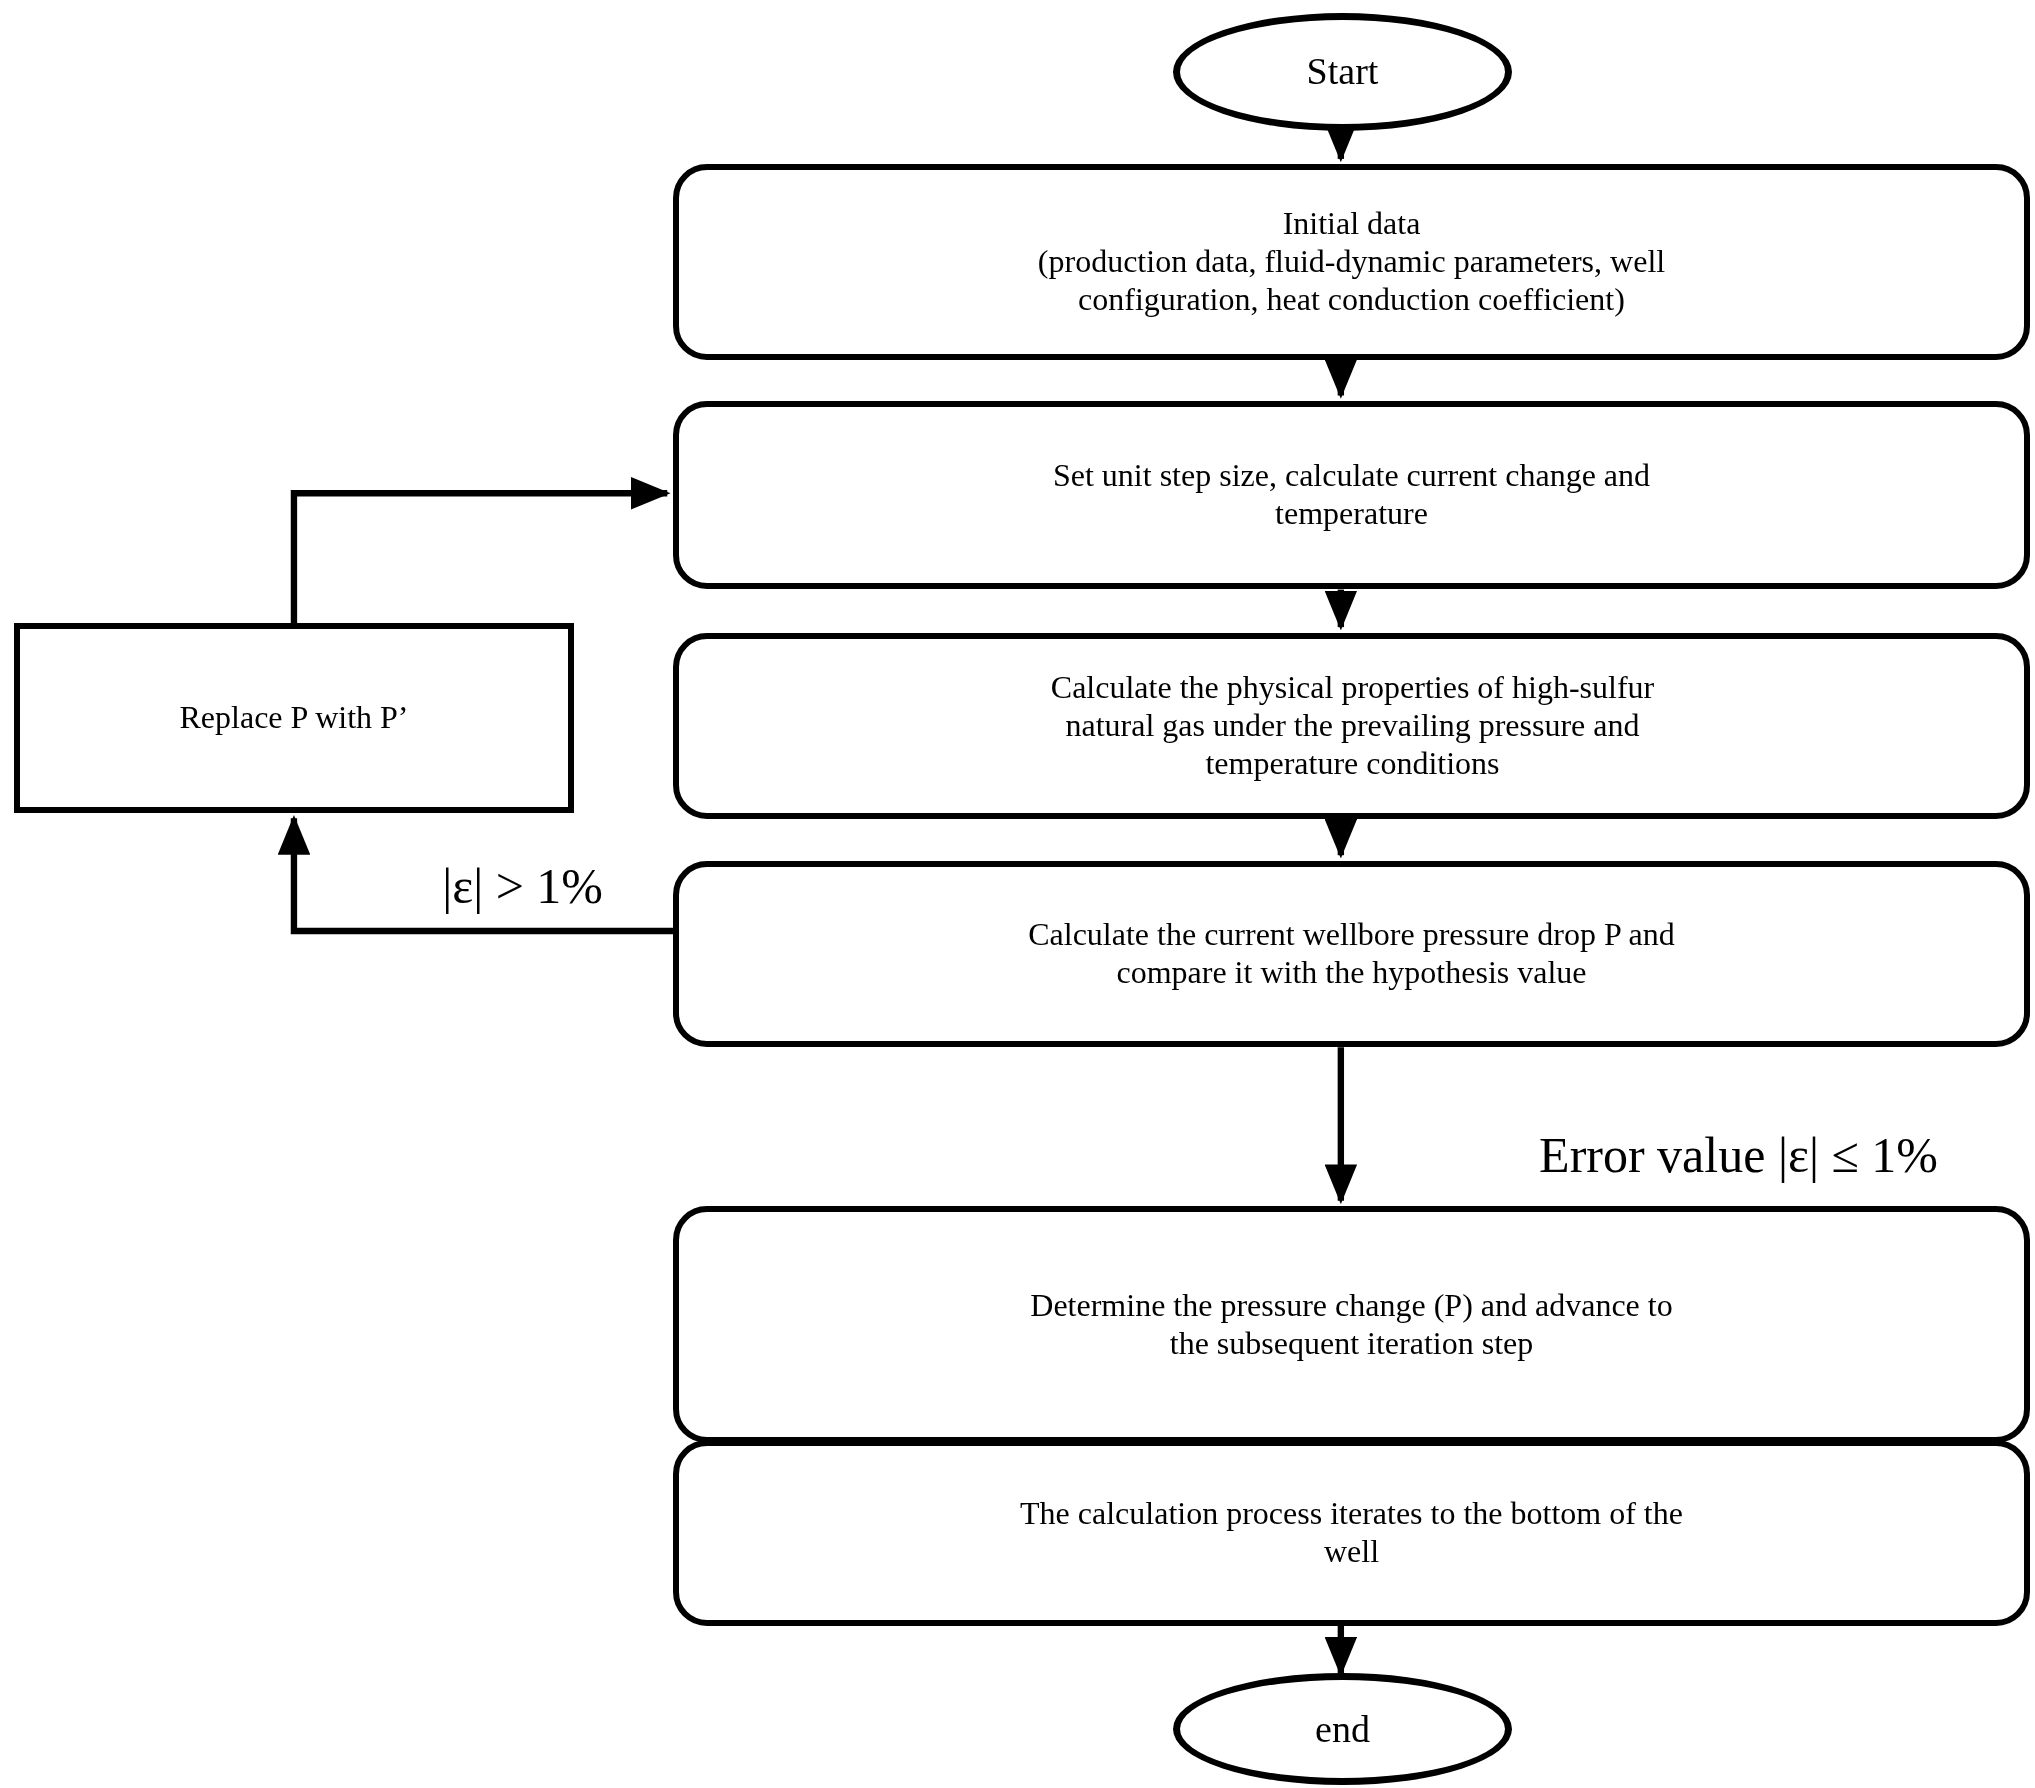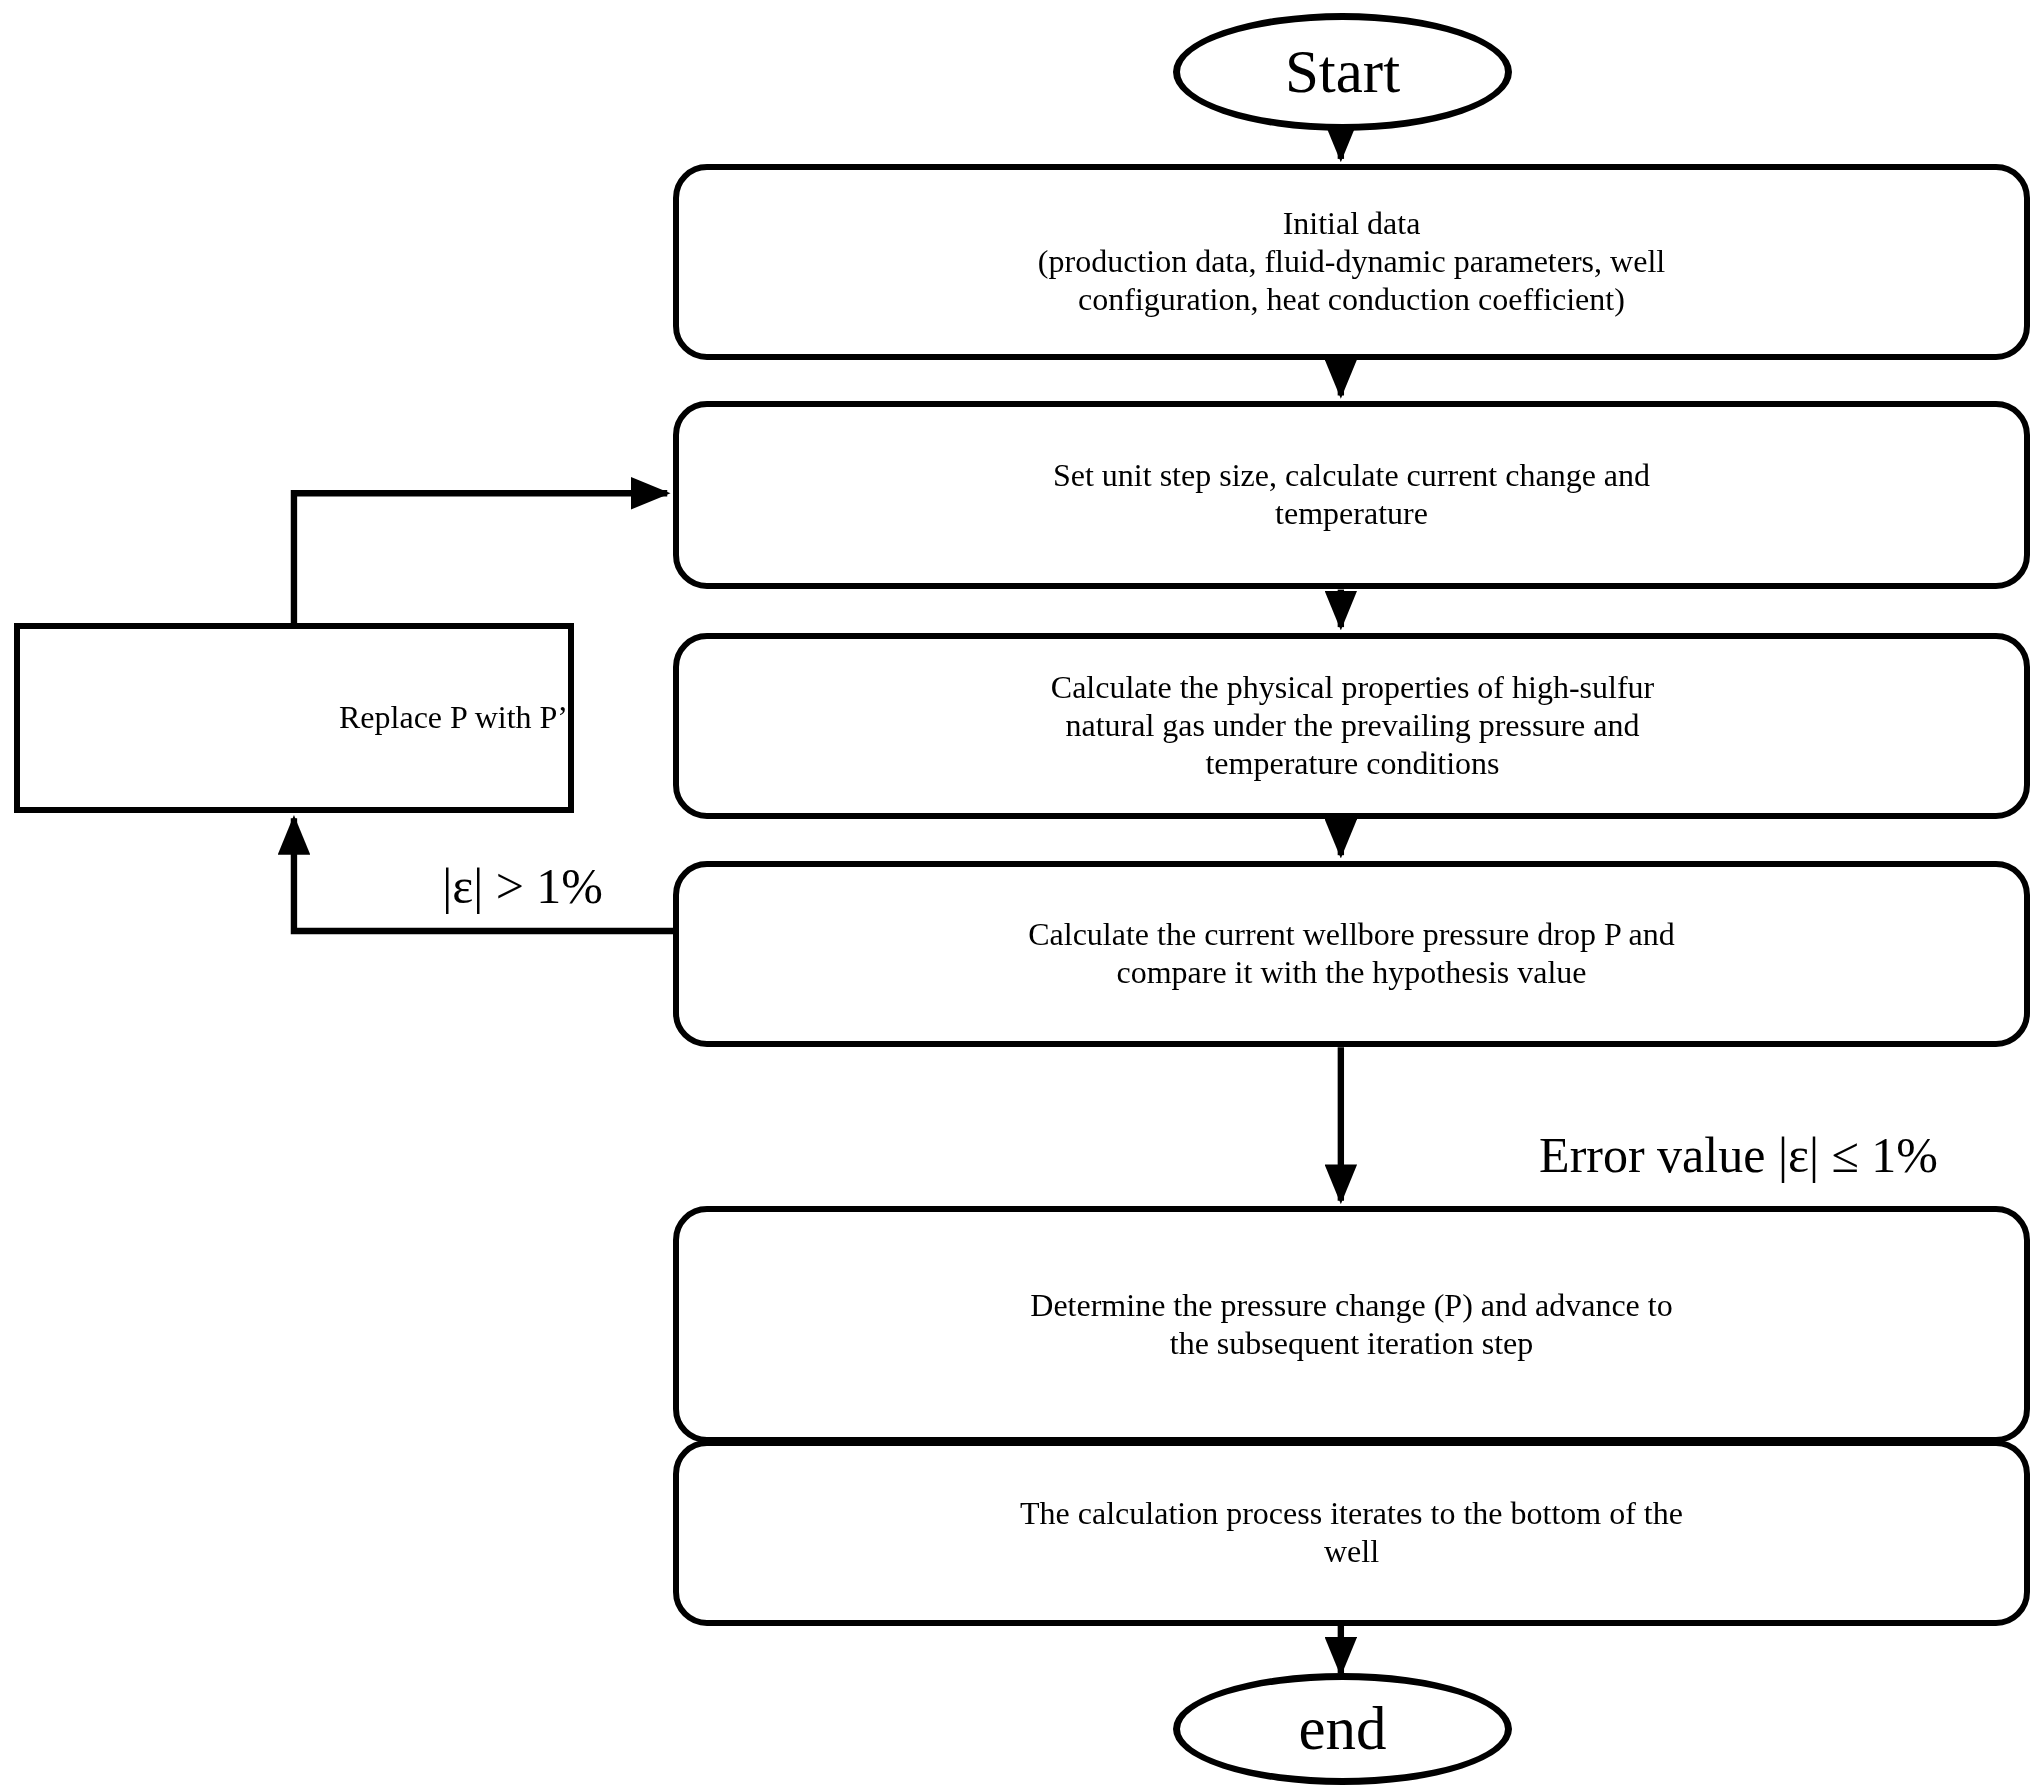--- a/index.html
+++ b/index.html
@@ -34,31 +34,30 @@
   .node-text {
     white-space: pre-line;
     font-size: 32px;
     line-height: 1.18;
   }
   .terminal {
     border: 7.8px solid #000000;
     border-radius: 50%;
   }
   .terminal .node-text {
-    font-size: 61px;
+    font-size: 38px;
   }
   .process {
     border: 6.4px solid #000000;
     border-radius: 34px;
     padding: 0 21px;
   }
   .sharp-rect {
     border: 6.4px solid #000000;
     border-radius: 0;
-    justify-content: flex-end;
   }
   .edge-label {
     position: absolute;
     font-size: 50px;
     line-height: 1.1;
     text-align: right;
     white-space: nowrap;
     background: transparent;
   }
   

